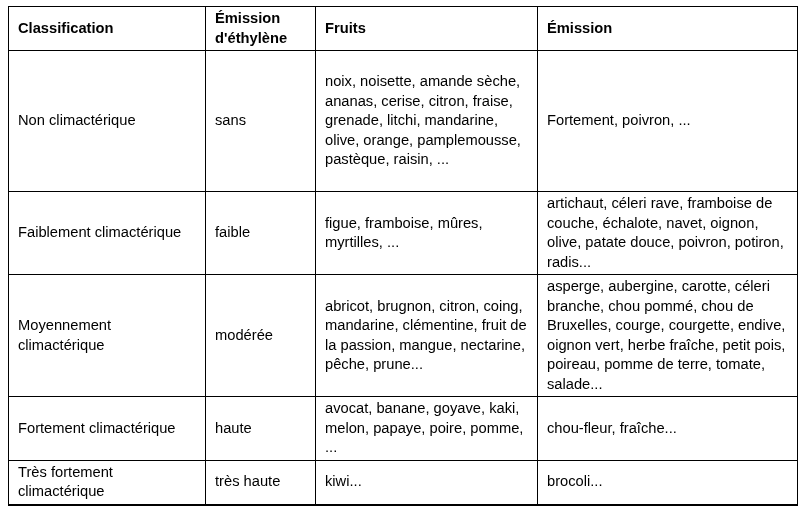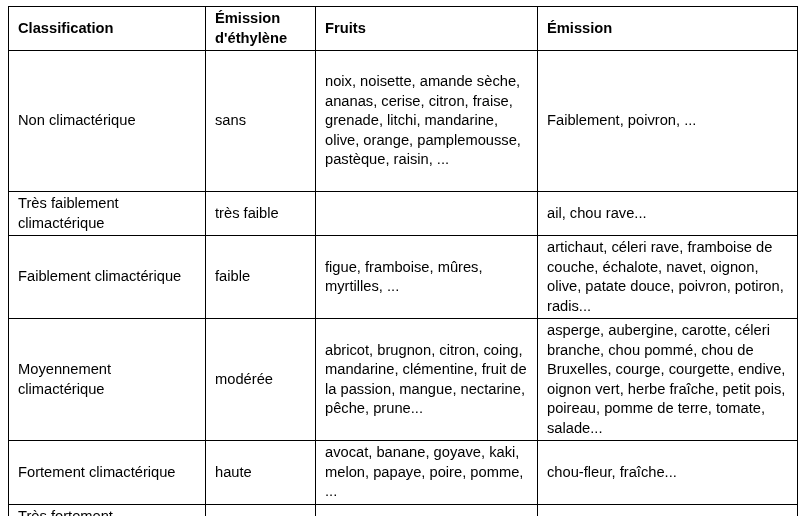--- a/index.html
+++ b/index.html
@@ -74,27 +74,21 @@
         <th>Émission d'éthylène</th>
         <th>Fruits</th>
         <th>Émission</th>
       </tr>
     </thead>
     <tbody>
       <tr class="row-0">
         <td>Non climactérique</td>
         <td>sans</td>
         <td>noix, noisette, amande sèche, ananas, cerise, citron, fraise, grenade, litchi, mandarine, olive, orange, pamplemousse, pastèque, raisin, ...</td>
-        <td>Faiblement, poivron, ...</td>
-      </tr>
-      <tr class="row-1">
-        <td>Très faiblement climactérique</td>
-        <td>très faible</td>
-        <td></td>
-        <td>ail, chou rave...</td>
+        <td>Fortement, poivron, ...</td>
       </tr>
       <tr class="row-2">
         <td>Faiblement climactérique</td>
         <td>faible</td>
         <td>figue, framboise, mûres, myrtilles, ...</td>
         <td>artichaut, céleri rave, framboise de couche, échalote, navet, oignon, olive, patate douce, poivron, potiron, radis...</td>
       </tr>
       <tr class="row-3">
         <td>Moyennement climactérique</td>
         <td>modérée</td>

